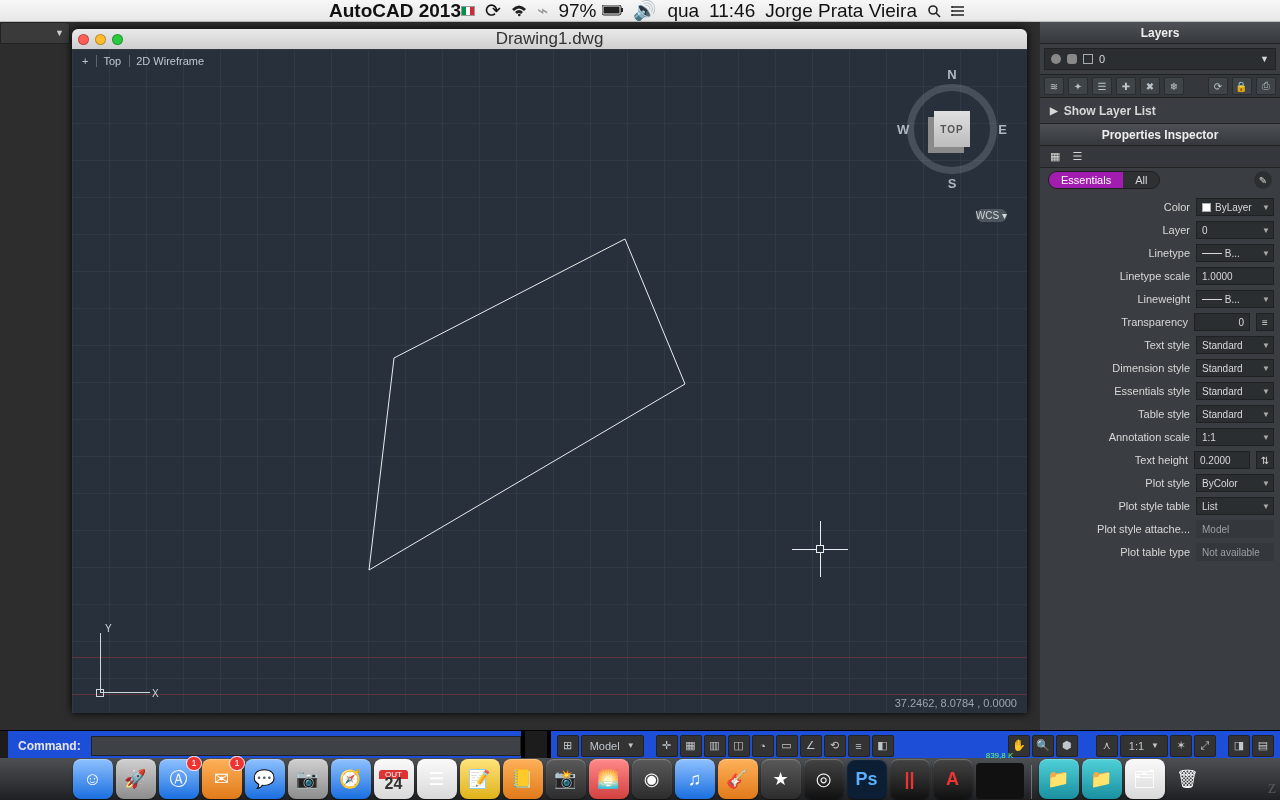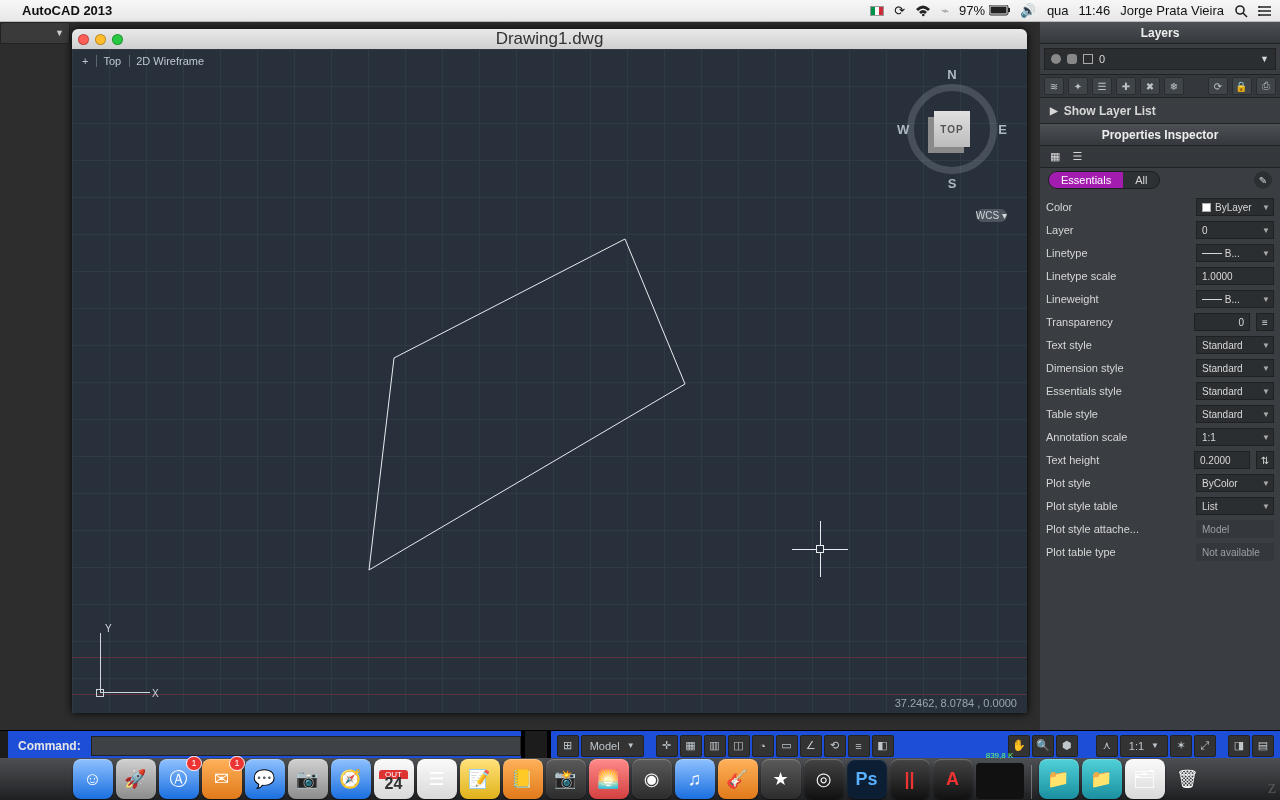--- a/index.html
+++ b/index.html
@@ -1,19 +1,19 @@
 <!DOCTYPE html>
 <html><head>
 <meta charset="utf-8">
 <style>
   * { margin: 0; padding: 0; box-sizing: border-box; font-family: "Lucida Grande", Helvetica, Arial, sans-serif; }
   body { width: 1280px; height: 800px; overflow: hidden; background: #1e1e1e; color: #ccc; font-size: 11px; }
 
   
-  .menubar { height: 22px; background: linear-gradient(#f7f7f7,#e7e7e7); display:flex; align-items:center; padding:0 8px; font-size:13px; color:#111; justify-content:space-between; border-bottom:1px solid #bcbcbc;}
+  .menubar { height: 22px; background: linear-gradient(#f7f7f7,#e7e7e7); display:flex; align-items:center; padding:0 8px; font-size:19px; color:#111; justify-content:center; border-bottom:1px solid #bcbcbc;}
   .menubar .left, .menubar .right { display:flex; align-items:center; gap:14px; }
   .menubar .apple { font-size:16px; }
   .menubar .app-name { font-weight:bold; }
   .menubar .right { gap:10px; }
   .menubar .right span { display:flex; align-items:center; }
   .flag { width:14px; height:10px; background:linear-gradient(to right,#009246 33%,#fff 33% 66%,#ce2b37 66%); border:1px solid #999; }
 
   
   .workspace { position:absolute; top:22px; left:0; right:0; bottom:0; background:#2d2d2d; }
 
@@ -85,21 +85,21 @@
 
   .insp-tabs { height:22px; background:#34383c; display:flex; align-items:center; gap:12px; padding:0 10px; border-bottom:1px solid #222;}
   .insp-subtabs { height:24px; display:flex; align-items:center; justify-content:center; gap:0; padding:4px 8px;}
   .pill { display:flex; border:1px solid #1e1e1e; border-radius:10px; overflow:hidden; background:#2e3134;}
   .pill span { padding:2px 12px; font-size:11px;}
   .pill span.active { background:#a21caf; color:#fff;}
   .pencil { margin-left:auto; width:18px; height:18px; border-radius:50%; background:#2c2f32; display:flex; align-items:center; justify-content:center; font-size:10px;}
 
   .prop-list { padding:4px 6px; }
   .prop-row { display:flex; align-items:center; height:22px; gap:6px; margin-bottom:1px;}
-  .prop-row .label { flex:1; text-align:left; font-size:11px; color:#d7d7d7; white-space:nowrap; overflow:hidden; text-overflow:ellipsis;}
+  .prop-row .label { flex:1; text-align:right; font-size:11px; color:#d7d7d7; white-space:nowrap; overflow:hidden; text-overflow:ellipsis;}
   .prop-row .val { width:78px; height:18px; background:#2b2e31; border:1px solid #1e2022; display:flex; align-items:center; padding:0 5px; font-size:10px; color:#d8d8d8; position:relative;}
   .prop-row .val .caret { position:absolute; right:3px; font-size:8px; color:#aaa;}
   .prop-row .aux { width:18px; height:18px; background:#2b2e31; border:1px solid #1e2022; display:flex; align-items:center; justify-content:center; font-size:10px;}
   .linebox { display:flex; align-items:center; gap:4px;}
   .linebox .ln { width:20px; height:1px; background:#d7d7d7;}
 
   
   .cmdbar { position:absolute; left:0; right:0; bottom:40px; height:30px; display:flex; background:#1d4ed8; border-top:1px solid #000;}
   .cmdbar .resize { width:8px; background:#1c1c1c;}
   .cmdbar .prompt { padding:0 10px; display:flex; align-items:center; font-weight:bold; font-size:12px; color:#e6e6e6;}

